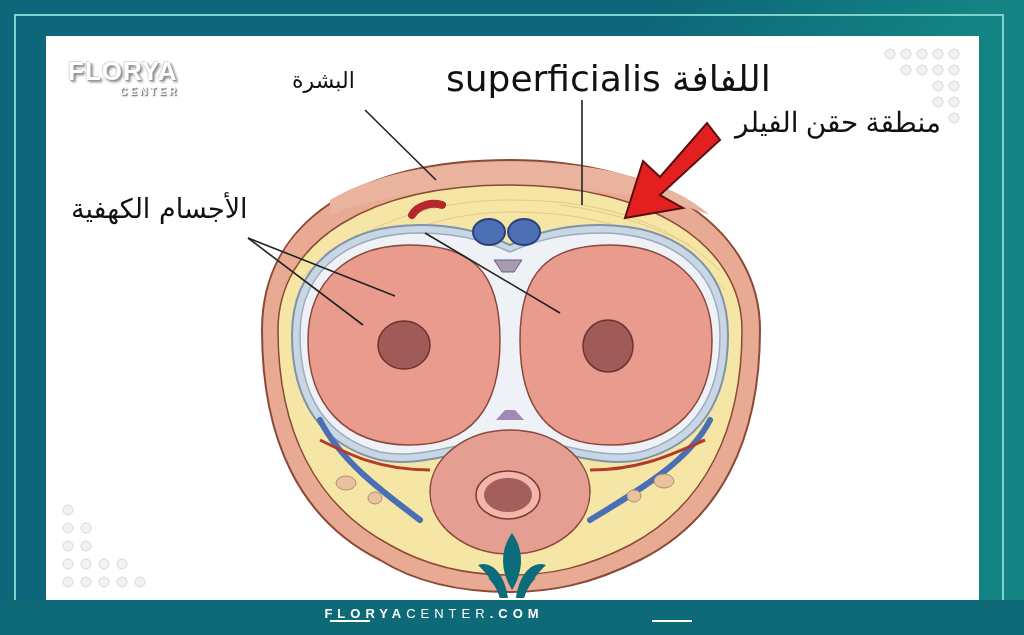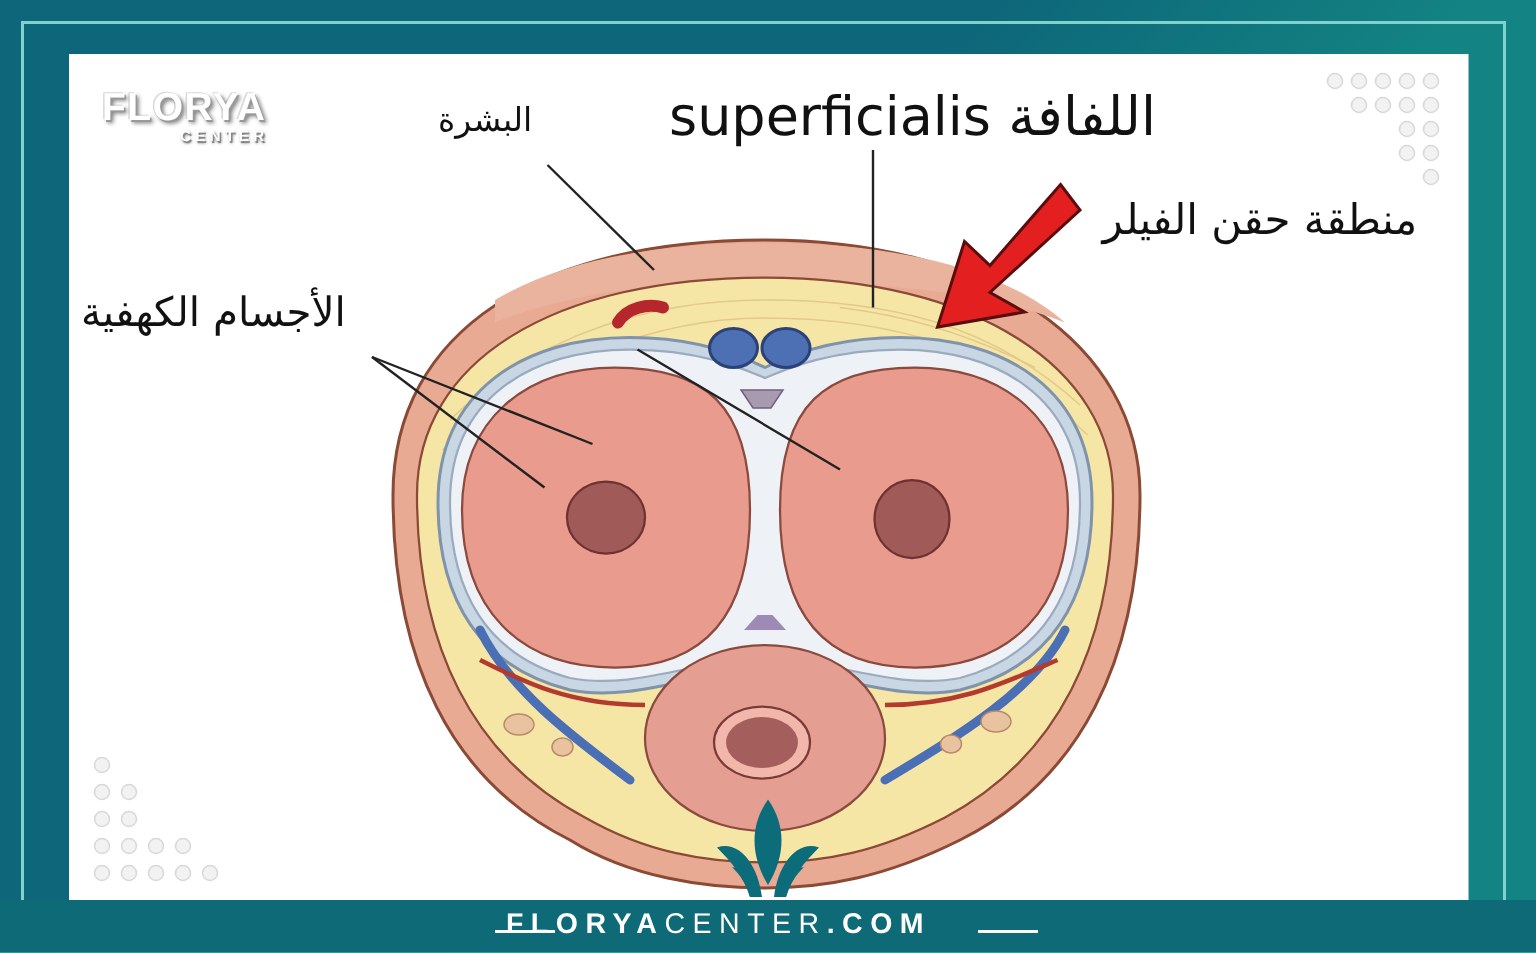--- a/index.html
+++ b/index.html
@@ -3,21 +3,21 @@
 <meta charset="utf-8">
 <style>
   html,body{margin:0;padding:0;}
   body{width:1024px;height:635px;overflow:hidden;background:#0e7d7e;font-family:"DejaVu Sans",sans-serif;position:relative;}
   .frame-outer{position:absolute;left:0;top:0;width:1024px;height:635px;background:#127f80;}
   .frame-dark{position:absolute;left:0;top:0;width:1024px;height:635px;
     background:linear-gradient(135deg,#0d6679 0%,#0d6679 40%,#138483 60%,#138483 100%);}
   .frame-line{position:absolute;left:14px;top:14px;width:990px;height:600px;border:2px solid #7fd3cf;box-sizing:border-box;}
   .panel{position:absolute;left:46px;top:36px;width:933px;height:565px;background:#ffffff;}
   .footer-bar{position:absolute;left:0;top:600px;width:1024px;height:35px;background:#0f6a78;}
-  .footer-text{position:absolute;left:0;width:868px;top:606px;text-align:center;color:#ffffff;font-family:"Liberation Sans",sans-serif;font-size:19px;letter-spacing:5px;padding-left:45px;}
+  .footer-text{position:absolute;left:0;width:868px;top:606px;text-align:center;color:#ffffff;font-family:"Liberation Sans",sans-serif;font-size:13px;letter-spacing:5px;}
   .footer-text b{font-weight:bold;}
   .footer-text span.light{font-weight:normal;}
   .arrow-line{position:absolute;top:620px;height:2px;background:#ffffff;}
   .logo{position:absolute;left:68px;top:56px;color:#ffffff;font-family:"Liberation Sans",sans-serif;font-weight:bold;font-size:26px;letter-spacing:1px;
     text-shadow:1px 1px 0 #999,2px 2px 3px #777,-1px -1px 0 #ddd;}
   .logo-sub{position:absolute;left:120px;top:86px;color:#ffffff;font-family:"Liberation Sans",sans-serif;font-weight:bold;font-size:10px;letter-spacing:3px;
     text-shadow:1px 1px 0 #888,1px 1px 2px #666;}
   .label{position:absolute;color:#111;font-family:"DejaVu Sans",sans-serif;white-space:nowrap;}
   svg.diagram{position:absolute;left:0;top:0;}
   .dots{position:absolute;}
@@ -131,21 +131,21 @@
       <circle cx="64" cy="82" r="5"></circle>
       <circle cx="82" cy="82" r="5"></circle>
   </g>
 </svg>
 
 <div class="logo">FLORYA</div>
 <div class="logo-sub">CENTER</div>
 
 <div class="label" style="left:292px;top:68px;font-size:22px;" dir="rtl">البشرة</div>
 <div class="label" style="left:446px;top:58px;font-size:36px;" dir="rtl">اللفافة superficialis</div>
-<div class="label" style="left:735px;top:130px;font-size:28px;" dir="rtl">منطقة حقن الفيلر</div>
-<div class="label" style="left:54px;top:193px;font-size:27px;" dir="rtl">الأجسام الكهفية</div>
+<div class="label" style="left:735px;top:106px;font-size:28px;font-family:Liberation Serif, serif;" dir="rtl">منطقة حقن الفيلر</div>
+<div class="label" style="left:71px;top:193px;font-size:27px;" dir="rtl">الأجسام الكهفية</div>
 
 <div class="footer-bar"></div>
 <div class="arrow-line" style="left:330px;width:40px;"></div>
 <div class="arrow-line" style="left:652px;width:40px;"></div>
 <div class="footer-text">
   <b>FLORYA</b><span class="light">CENTER</span><b>.COM</b>
 </div>
 
 </body></html>

